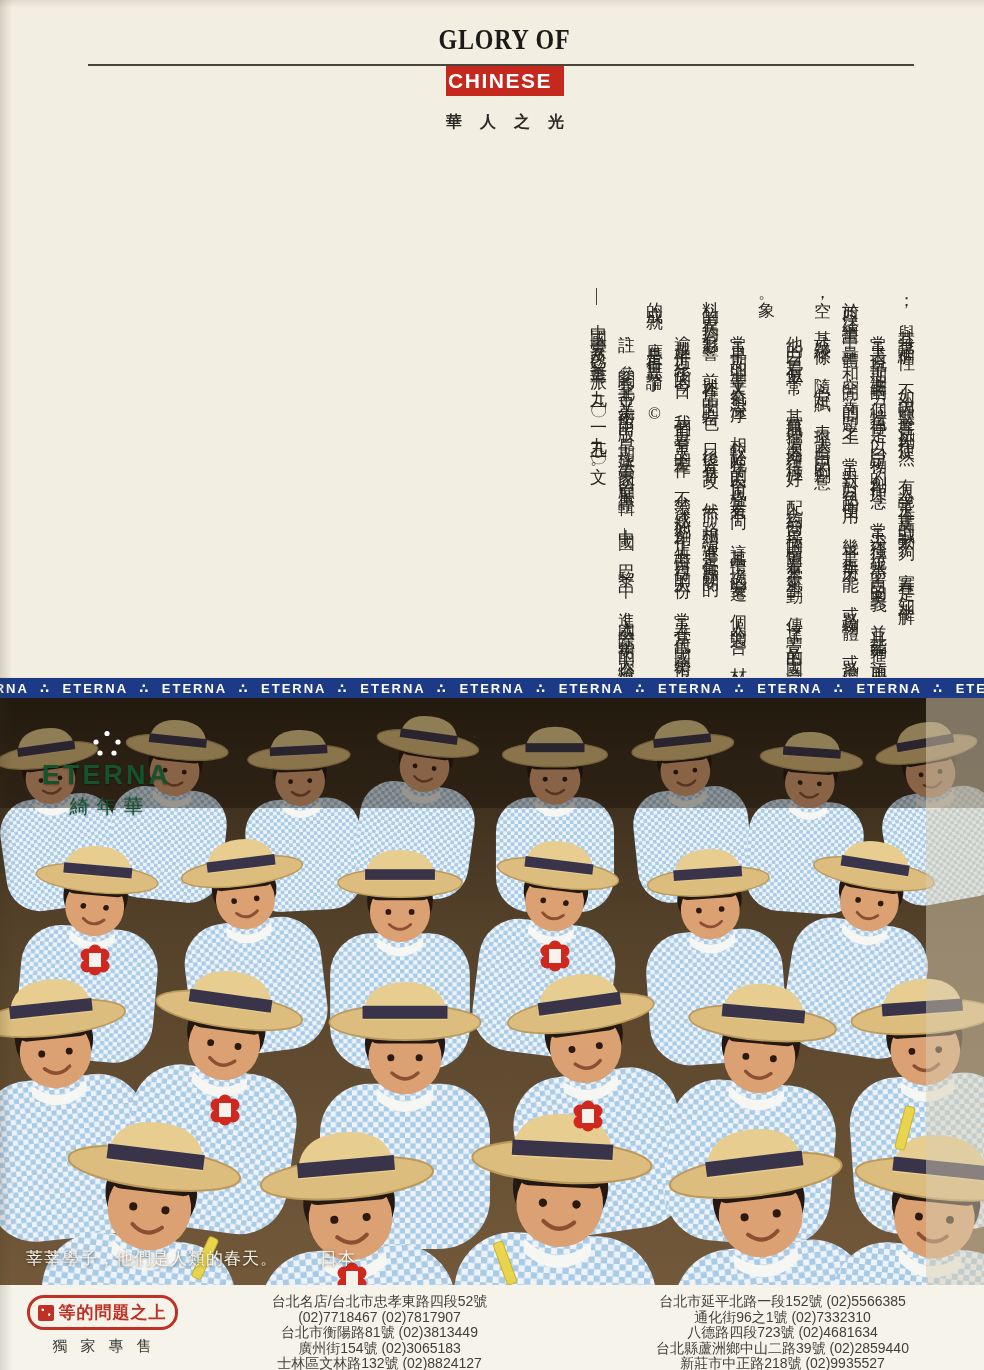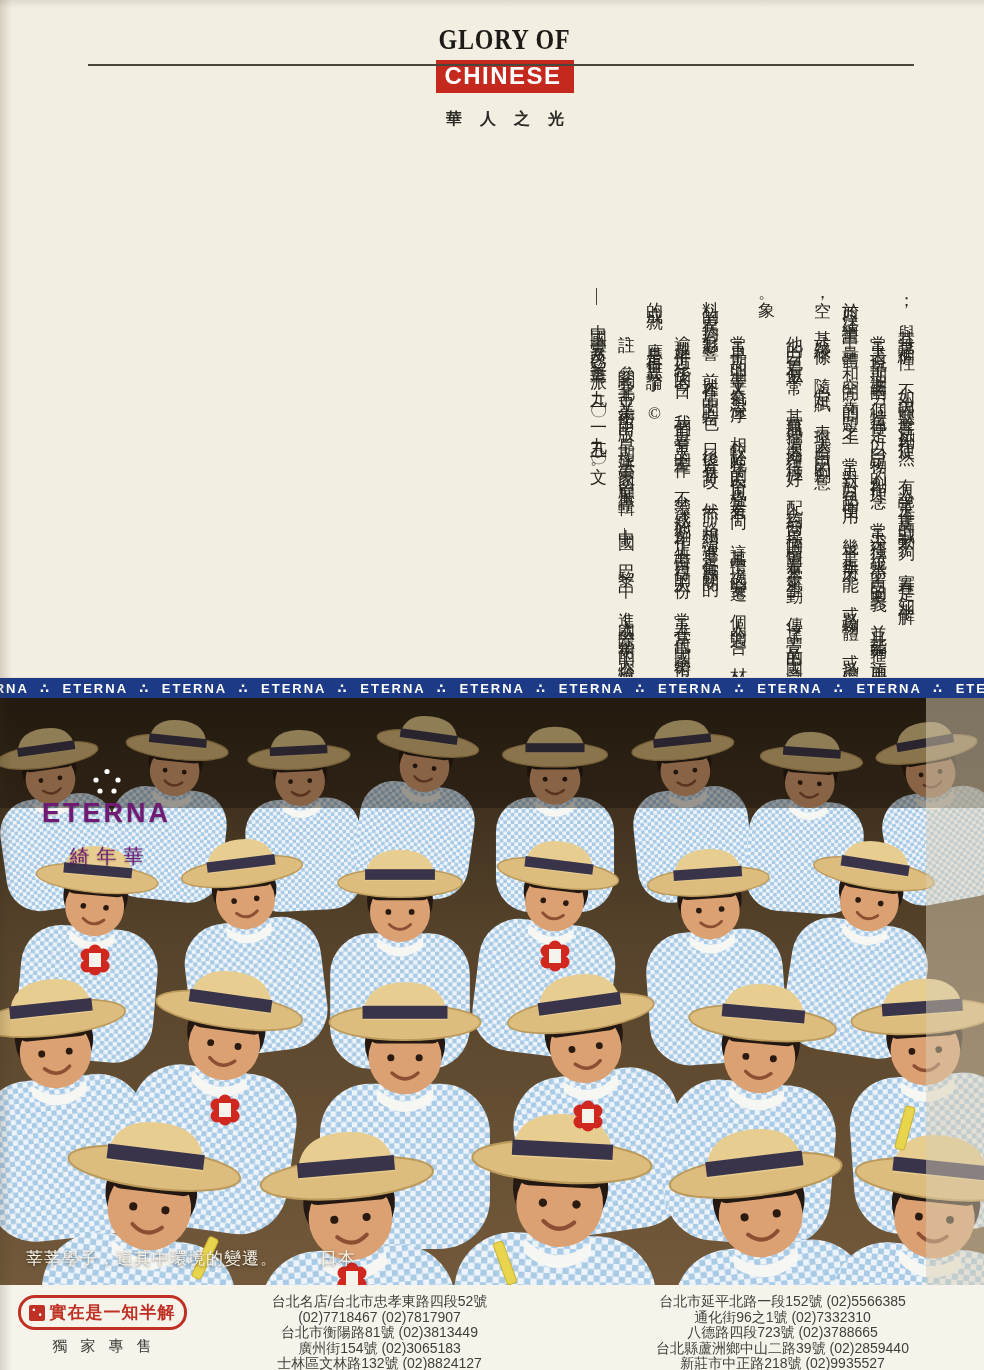--- a/index.html
+++ b/index.html
@@ -15,23 +15,23 @@
     background:linear-gradient(180deg,rgba(60,50,30,.10),rgba(60,50,30,0));pointer-events:none;z-index:50;}
 
   
   .masthead{position:absolute;top:24px;left:0;width:100%;display:flex;flex-direction:column;align-items:center;transform:translateX(13px);}
   .glory{
     font-family:"Liberation Serif","DejaVu Serif",serif;font-weight:bold;font-size:30px;color:#1d1b18;
     transform:scaleX(.8);letter-spacing:1px;line-height:1;z-index:3;
   }
   .rule{position:absolute;top:64px;left:88px;right:70px;height:2px;background:#4a463e;z-index:1;}
   .chinese-box{
-    margin-top:6px;background:#c5281c;color:#fff;z-index:2;
-    font-weight:bold;font-size:24px;letter-spacing:1.5px;
-    padding:4px 12px 5px 8px;line-height:1;
+    margin-top:12px;background:#c5281c;color:#fff;z-index:2;
+    font-weight:bold;font-size:21px;letter-spacing:1.5px;
+    padding:4px 12px 5px 2px;line-height:1;
   }
   .subtitle{
     margin-top:16px;font-size:16px;color:#2b2925;font-family:"Liberation Serif","DejaVu Serif",serif;
     letter-spacing:18px;padding-left:18px;font-weight:bold;
   }
 
   
   .article{
     position:absolute;top:288px;right:64px;width:846px;height:372px;
     writing-mode:vertical-rl;-webkit-writing-mode:vertical-rl;
@@ -46,23 +46,23 @@
   .banner{
     position:absolute;top:677px;left:0;width:984px;height:21px;background:#1c3a86;
     color:#fff;font-weight:bold;font-size:13px;letter-spacing:2px;word-spacing:6px;
     white-space:nowrap;overflow:hidden;display:flex;align-items:center;justify-content:center;
     border-top:1px solid #e8e4d6;
   }
 
   
   .photo{position:absolute;top:698px;left:0;width:984px;height:587px;overflow:hidden;background:#4a3b28;}
   .photo svg{display:block;}
-  .eterna-logo{position:absolute;top:768px;left:42px;z-index:10;color:#701a75;display:flex;flex-direction:column;align-items:center;}
+  .eterna-logo{position:absolute;top:730px;left:42px;z-index:10;color:#14532d;display:flex;flex-direction:column;align-items:center;}
   .eterna-logo .brand{font-size:27px;font-weight:bold;letter-spacing:3px;line-height:1.05;text-shadow:0 1px 2px rgba(0,0,0,.35);}
-  .eterna-logo .zh{font-size:20px;letter-spacing:7px;padding-left:7px;margin-top:16px;text-shadow:0 1px 2px rgba(0,0,0,.35);}
+  .eterna-logo .zh{font-size:20px;letter-spacing:7px;padding-left:7px;margin-top:4px;text-shadow:0 1px 2px rgba(0,0,0,.35);}
   .logo-dots{margin-bottom:4px;}
   .caption{
     position:absolute;top:1247px;left:26px;z-index:10;color:#f6f2e8;font-size:17px;letter-spacing:1px;
     text-shadow:0 1px 3px rgba(0,0,0,.55);font-family:"Liberation Sans","DejaVu Sans",sans-serif;
   }
   .caption .origin{margin-left:42px;}
 
   
   .footer{
     position:absolute;top:1285px;left:0;width:984px;height:85px;background:#f5f3ea;
@@ -197,38 +197,38 @@
     <circle cx="16" cy="3.5" r="2.6" fill="#fff"></circle>
       <circle cx="5" cy="12" r="2.6" fill="#fff"></circle>
     <circle cx="27" cy="12" r="2.6" fill="#fff"></circle>
       <circle cx="9" cy="23" r="2.6" fill="#fff"></circle>
     <circle cx="23" cy="23" r="2.6" fill="#fff"></circle>
   </svg>
   <div class="brand">ETERNA</div>
   <div class="zh">綺年華</div>
 </div>
 <div class="caption">
-  <span>莘莘學子，這其中環境的變遷。</span><span class="origin">日本</span>
+  <span>莘莘學子，他們是人類的春天。</span><span class="origin">日本</span>
 </div>
 
 <div class="footer">
   <div class="shop-logo">
     <div class="shop-badge">
       <span class="seal"></span>
-      <span>實在是一知半解</span>
+      <span>等的問題之上</span>
     </div>
     <div class="tagline">獨家專售</div>
   </div>
   <div class="addr-col">
     <div>台北名店/台北市忠孝東路四段52號</div>
     <div>(02)7718467 (02)7817907</div>
     <div>台北市衡陽路81號 (02)3813449</div>
     <div>廣州街154號 (02)3065183</div>
     <div>士林區文林路132號 (02)8824127</div>
   </div>
   <div class="addr-col">
     <div>台北市延平北路一段152號 (02)5566385</div>
     <div>通化街96之1號 (02)7332310</div>
-    <div>八德路四段723號 (02)3788665</div>
+    <div>八德路四段723號 (02)4681634</div>
     <div>台北縣蘆洲鄉中山二路39號 (02)2859440</div>
     <div>新莊市中正路218號 (02)9935527</div>
   </div>
 </div>
 
 </body></html>

